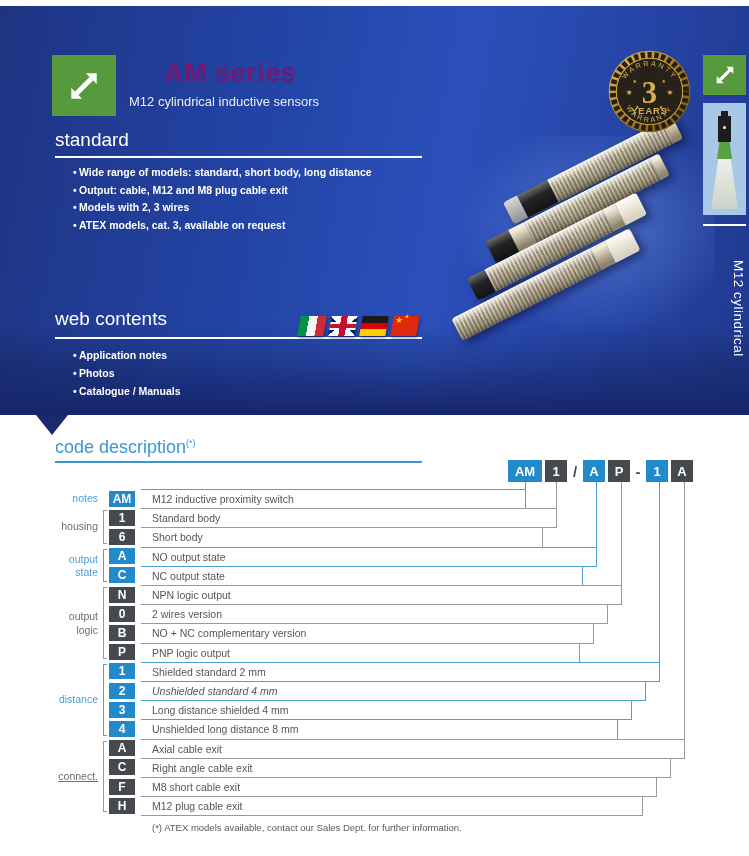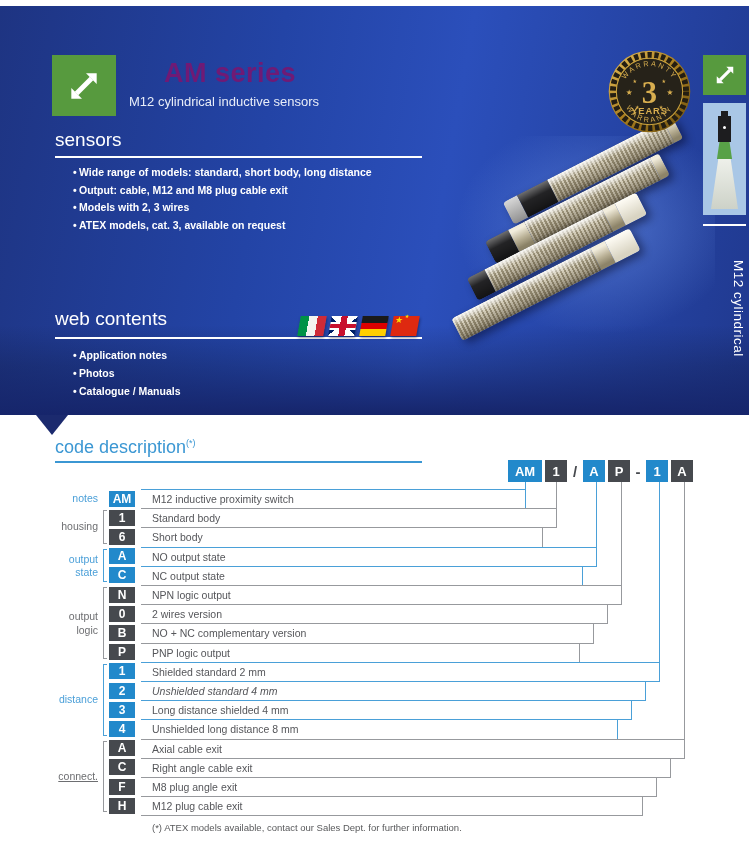--- a/index.html
+++ b/index.html
@@ -138,21 +138,21 @@
   <div class="logo">
     <svg width="40" height="40" viewBox="0 0 24 24">
       <line x1="7.5" y1="16.5" x2="16.5" y2="7.5" stroke="#fff" stroke-width="3"></line>
       <polygon points="13.2,4.4 19.6,4.4 19.6,10.8" fill="#fff"></polygon>
       <polygon points="4.4,13.2 4.4,19.6 10.8,19.6" fill="#fff"></polygon>
     </svg>
   </div>
   <div class="title">AM series</div>
   <div class="subtitle">M12 cylindrical inductive sensors</div>
 
-  <div class="sec-head" style="left:55px; top:129px;">sensors</div>
+  <div class="sec-head" style="left:55px; top:129px;">standard</div>
   <div class="sec-rule" style="left:55px; top:156px; width:367px;"></div>
   <div id="features-list">
       <div class="blt" style="top: 166px;">
         <div class="dot">•</div>
         <div>Wide range of models: standard, short body, long distance</div>
       </div>
       <div class="blt" style="top: 183.5px;">
         <div class="dot">•</div>
         <div>Output: cable, M12 and M8 plug cable exit</div>
       </div>
@@ -322,21 +322,21 @@
       <div class="t-bracket" style="left: 103px; top: 740.6px; height: 71.8px; border-color: rgb(151, 153, 157);"></div>
       <div class="t-row" style="left: 141px; top: 738.6px; width: 544px; height: 20.2px; border-color: rgb(151, 153, 157); line-height: 19.2px;">
         <div class="t-desc">Axial cable exit</div>
       </div>
       <div class="t-code" style="left: 109px; top: 740.2px; width: 26px; height: 16px; background: rgb(70, 73, 78);">A</div>
       <div class="t-row" style="left: 141px; top: 757.8px; width: 530px; height: 20.2px; border-color: rgb(151, 153, 157); line-height: 19.2px;">
         <div class="t-desc">Right angle cable exit</div>
       </div>
       <div class="t-code" style="left: 109px; top: 759.4px; width: 26px; height: 16px; background: rgb(70, 73, 78);">C</div>
       <div class="t-row" style="left: 141px; top: 777px; width: 516px; height: 20.2px; border-color: rgb(151, 153, 157); line-height: 19.2px;">
-        <div class="t-desc">M8 plug angle exit</div>
+        <div class="t-desc">M8 short cable exit</div>
       </div>
       <div class="t-code" style="left: 109px; top: 778.6px; width: 26px; height: 16px; background: rgb(70, 73, 78);">F</div>
       <div class="t-row" style="left: 141px; top: 796.2px; width: 502px; height: 20.2px; border-color: rgb(151, 153, 157); line-height: 19.2px;">
         <div class="t-desc">M12 plug cable exit</div>
       </div>
       <div class="t-code" style="left: 109px; top: 797.8px; width: 26px; height: 16px; background: rgb(70, 73, 78);">H</div>
     </div>
 
   <div class="footnote">(*) ATEX models available, contact our Sales Dept. for further information.</div>
 </div>

